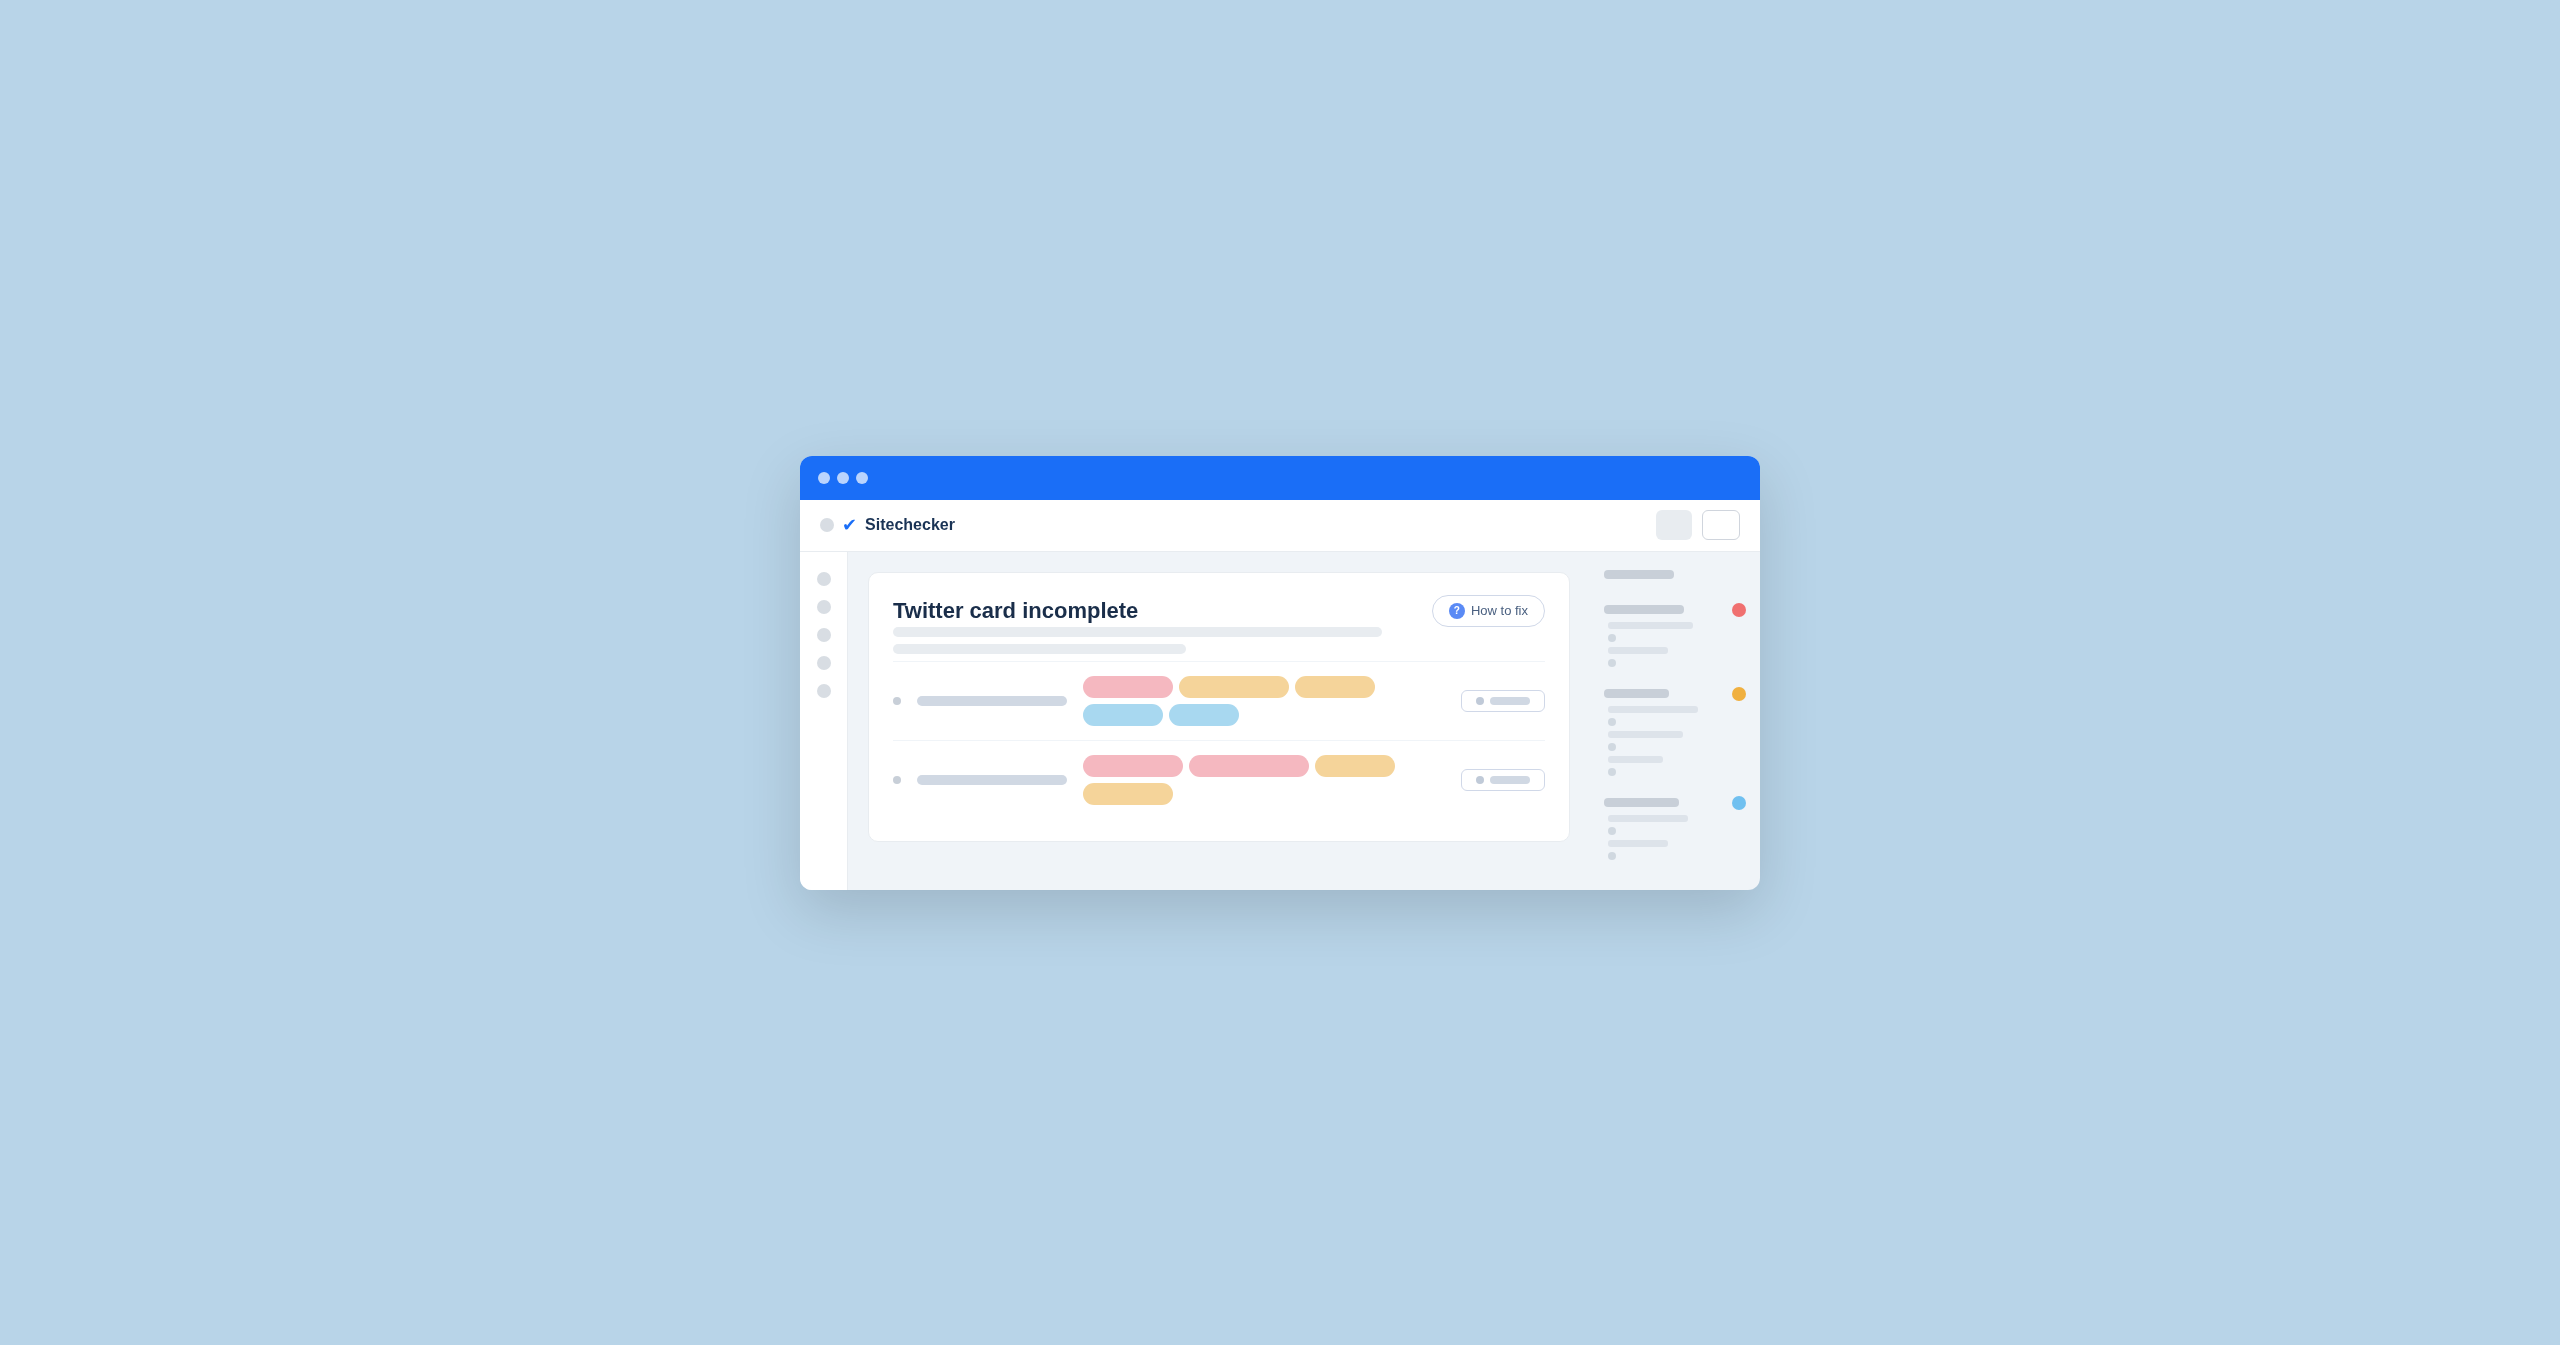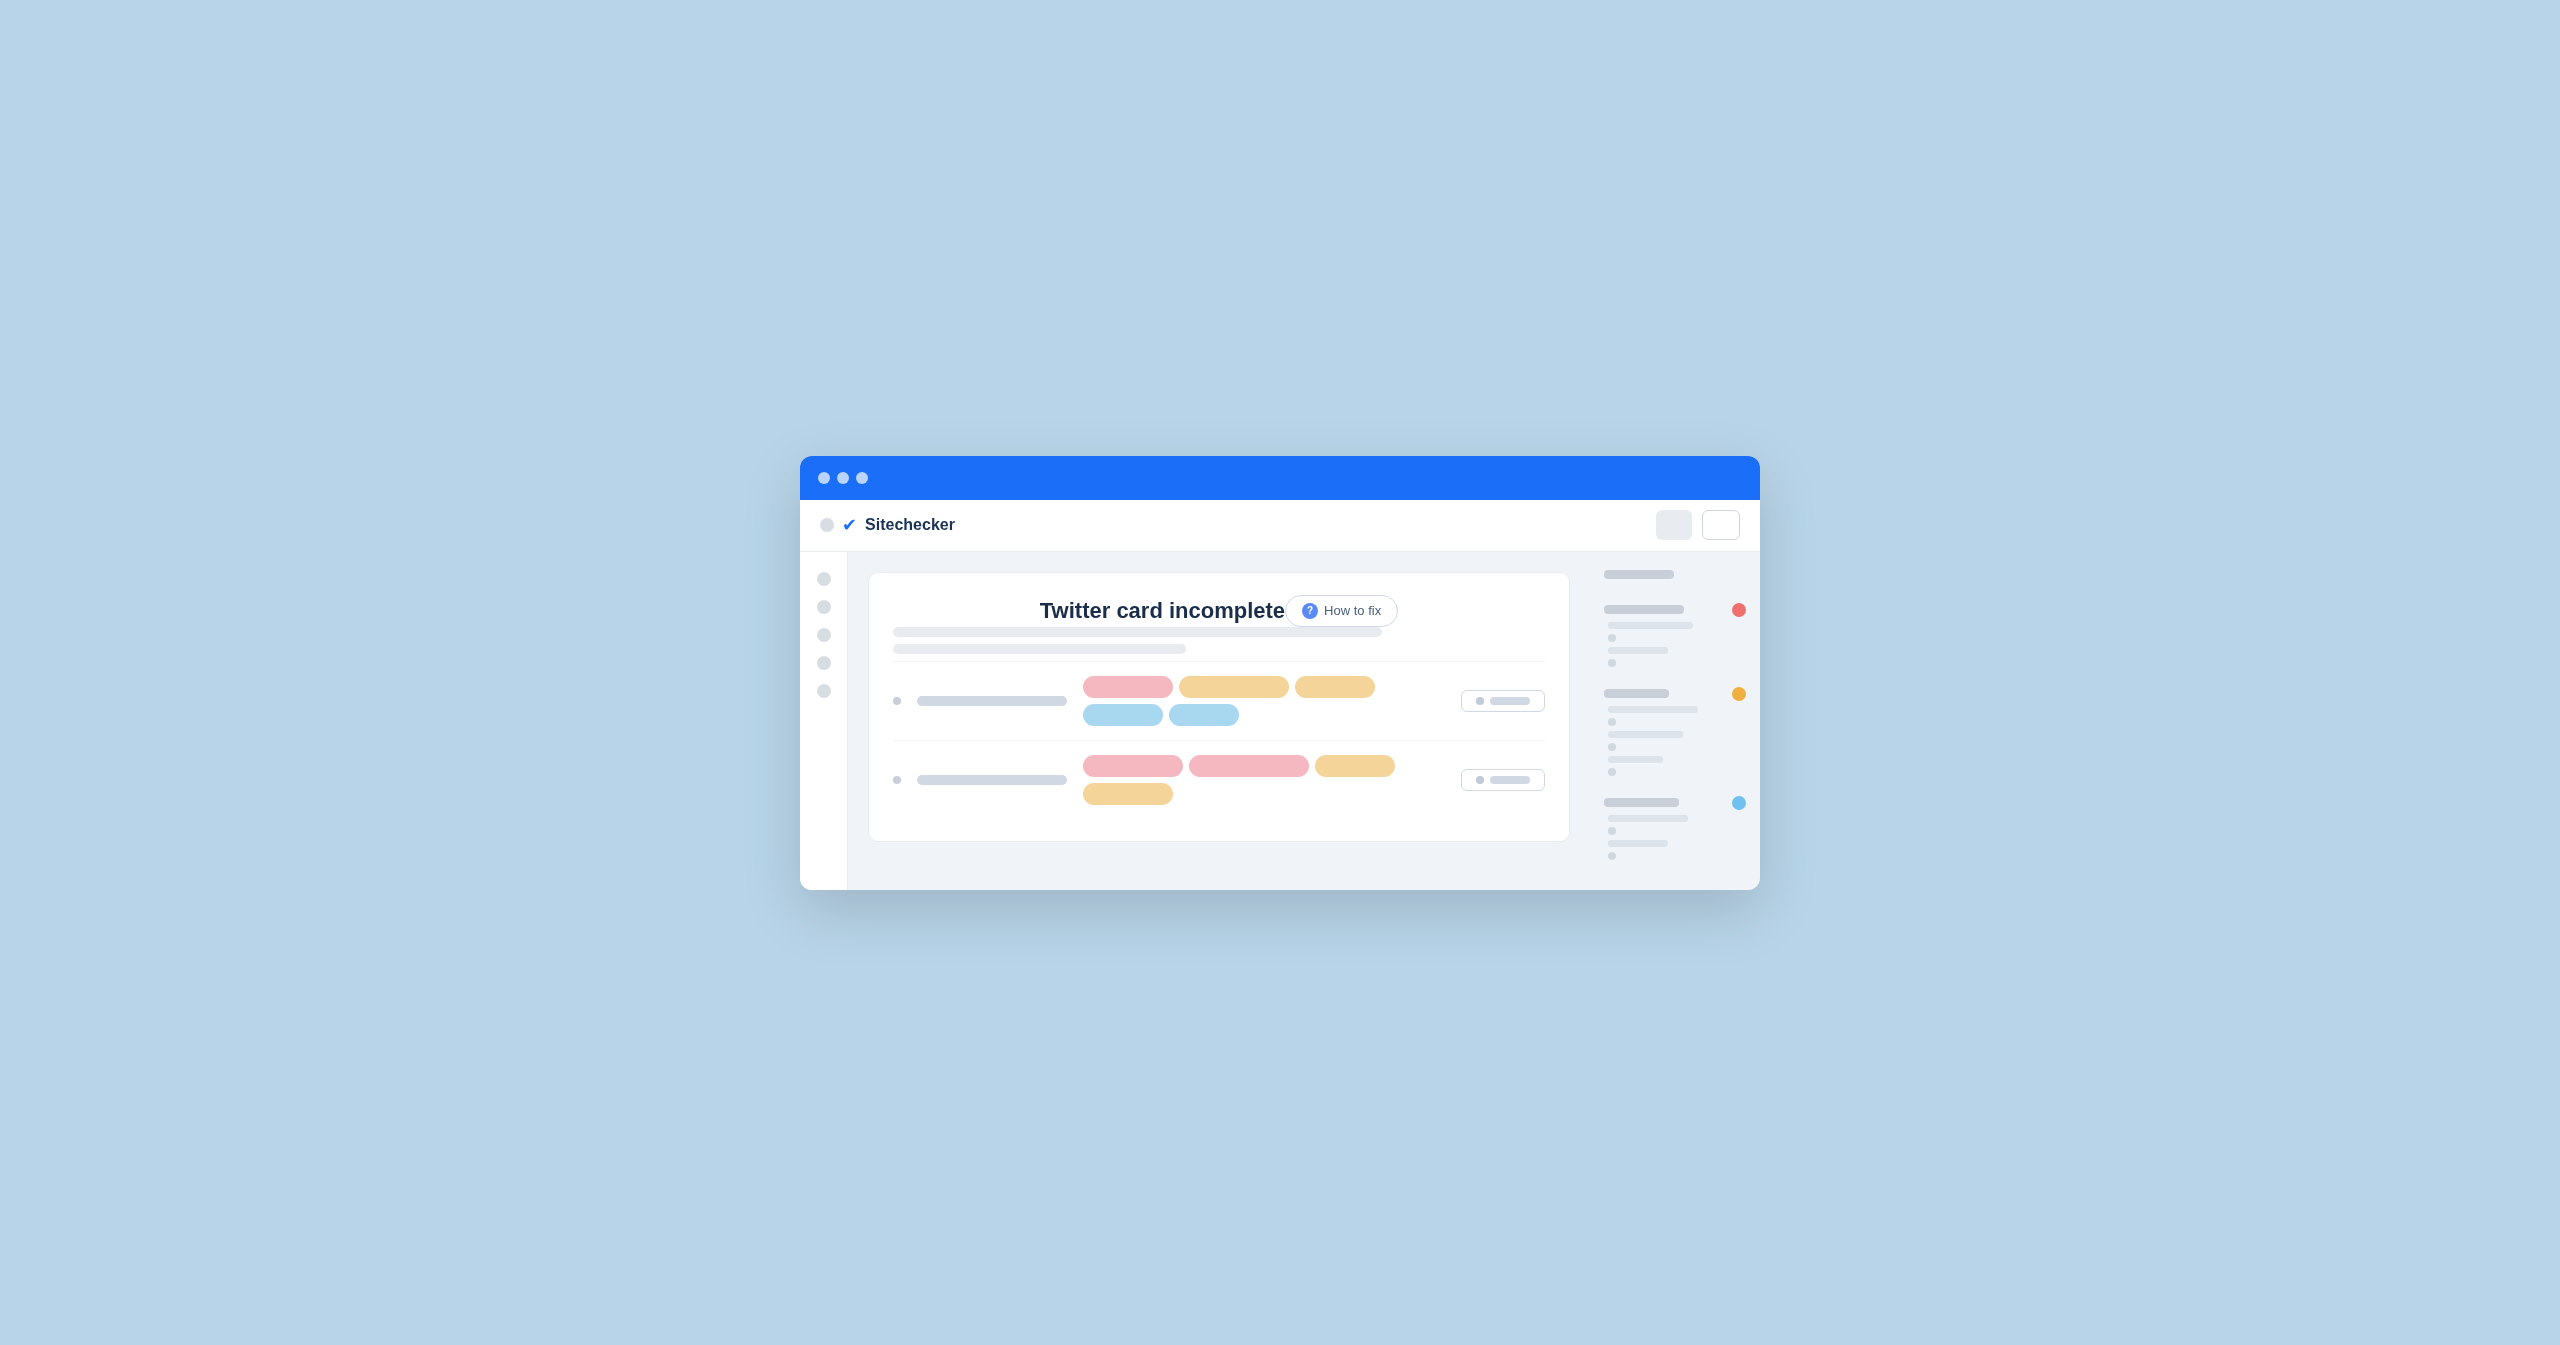--- a/index.html
+++ b/index.html
@@ -136,21 +136,21 @@
     .card {
       background: #fff;
       border-radius: 10px;
       padding: 22px 24px;
       border: 1px solid #e8ecf0;
     }
 
     .card-header {
       display: flex;
       align-items: center;
-      justify-content: center;
+      justify-content: space-between;
     }
 
     .card-title {
       font-size: 22px;
       font-weight: 800;
       color: #1a2e4a;
     }
 
     .how-to-fix-btn {
       display: flex;

